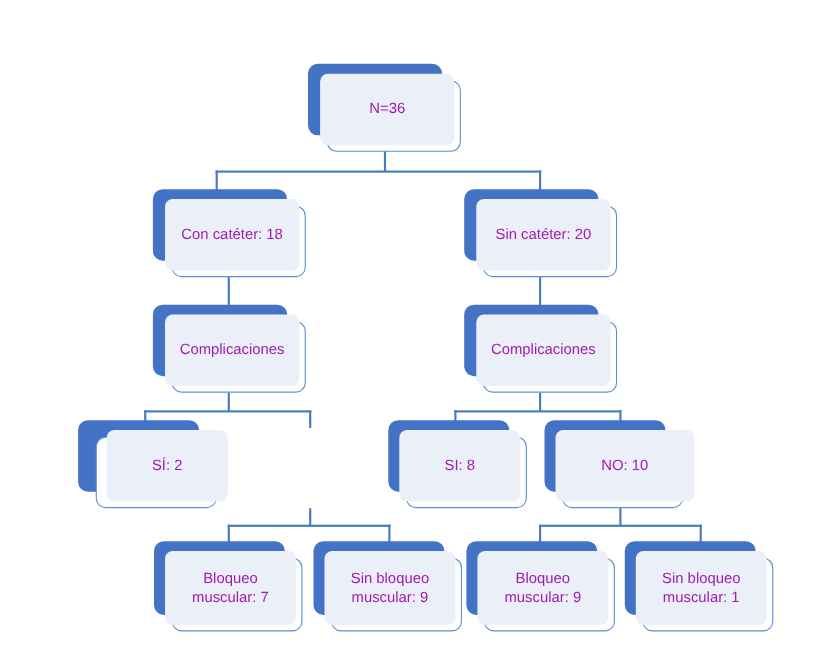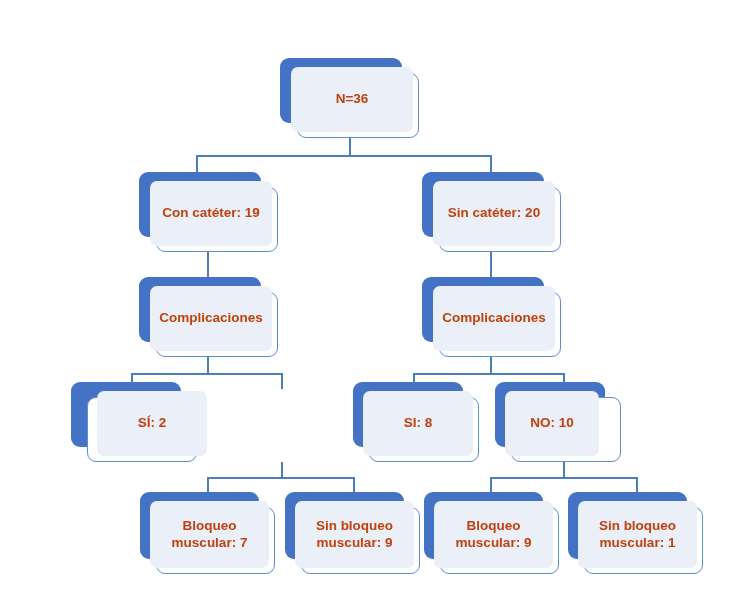--- a/index.html
+++ b/index.html
@@ -34,27 +34,26 @@
     position:absolute;
     background:#EAEFF8;
     border-radius:7px;
     display:flex;align-items:center;justify-content:center;
     box-sizing:border-box;
   }
   .node .label{
     position:relative;
     z-index:5;
     text-align:center;
-    color:#c2410c;
+    color:#a21caf;
     font-size:13.5px;
     line-height:1.25;
     letter-spacing:0px;
     white-space:pre-line;
     padding:0 4px;
-    font-weight:bold;
   }
 </style>
 </head>
 <body>
 
 <div id="canvas">
 
   <div class="conn v" style="left:349px;top:133px;height:23px;"></div>
   <div class="conn h" style="left:196px;top:155px;width:296px;"></div>
   <div class="conn v" style="left:196px;top:155px;height:22px;"></div>
@@ -88,21 +87,21 @@
     <div class="frame" style="left:17px;top:15px;width:122px;height:65px;"></div>
     <div class="inner" style="left:11px;top:9px;width:122px;height:65px;">
       <span class="label">N=36</span>
     </div>
   </div>
 
   <div class="node" style="left:139px;top:172px;width:139px;height:80px;">
     <div class="shadow" style="left:0;top:0;width:122px;height:65px;"></div>
     <div class="frame" style="left:17px;top:15px;width:122px;height:65px;"></div>
     <div class="inner" style="left:11px;top:9px;width:122px;height:65px;">
-      <span class="label">Con catéter: 19</span>
+      <span class="label">Con catéter: 18</span>
     </div>
   </div>
 
   <div class="node" style="left:422px;top:172px;width:139px;height:80px;">
     <div class="shadow" style="left:0;top:0;width:122px;height:65px;"></div>
     <div class="frame" style="left:17px;top:15px;width:122px;height:65px;"></div>
     <div class="inner" style="left:11px;top:9px;width:122px;height:65px;">
       <span class="label">Sin catéter: 20</span>
     </div>
   </div>
@@ -136,21 +135,21 @@
     <div class="shadow" style="left:0;top:0;width:110px;height:65px;"></div>
     <div class="frame" style="left:16px;top:15px;width:110px;height:65px;"></div>
     <div class="inner" style="left:10px;top:9px;width:110px;height:65px;">
       <span class="label">SI: 8</span>
     </div>
   </div>
 
   <div class="node" style="left:495px;top:382px;width:126px;height:80px;">
     <div class="shadow" style="left:0;top:0;width:110px;height:65px;"></div>
     <div class="frame" style="left:16px;top:15px;width:110px;height:65px;"></div>
-    <div class="inner" style="left:10px;top:9px;width:94px;height:65px;">
+    <div class="inner" style="left:10px;top:9px;width:126px;height:65px;">
       <span class="label">NO: 10</span>
     </div>
   </div>
 
   <div class="node" style="left:140px;top:492px;width:135px;height:82px;">
     <div class="shadow" style="left:0;top:0;width:119px;height:67px;"></div>
     <div class="frame" style="left:16px;top:15px;width:119px;height:67px;"></div>
     <div class="inner" style="left:10px;top:9px;width:119px;height:67px;">
       <span class="label">Bloqueo
 muscular: 7</span>

